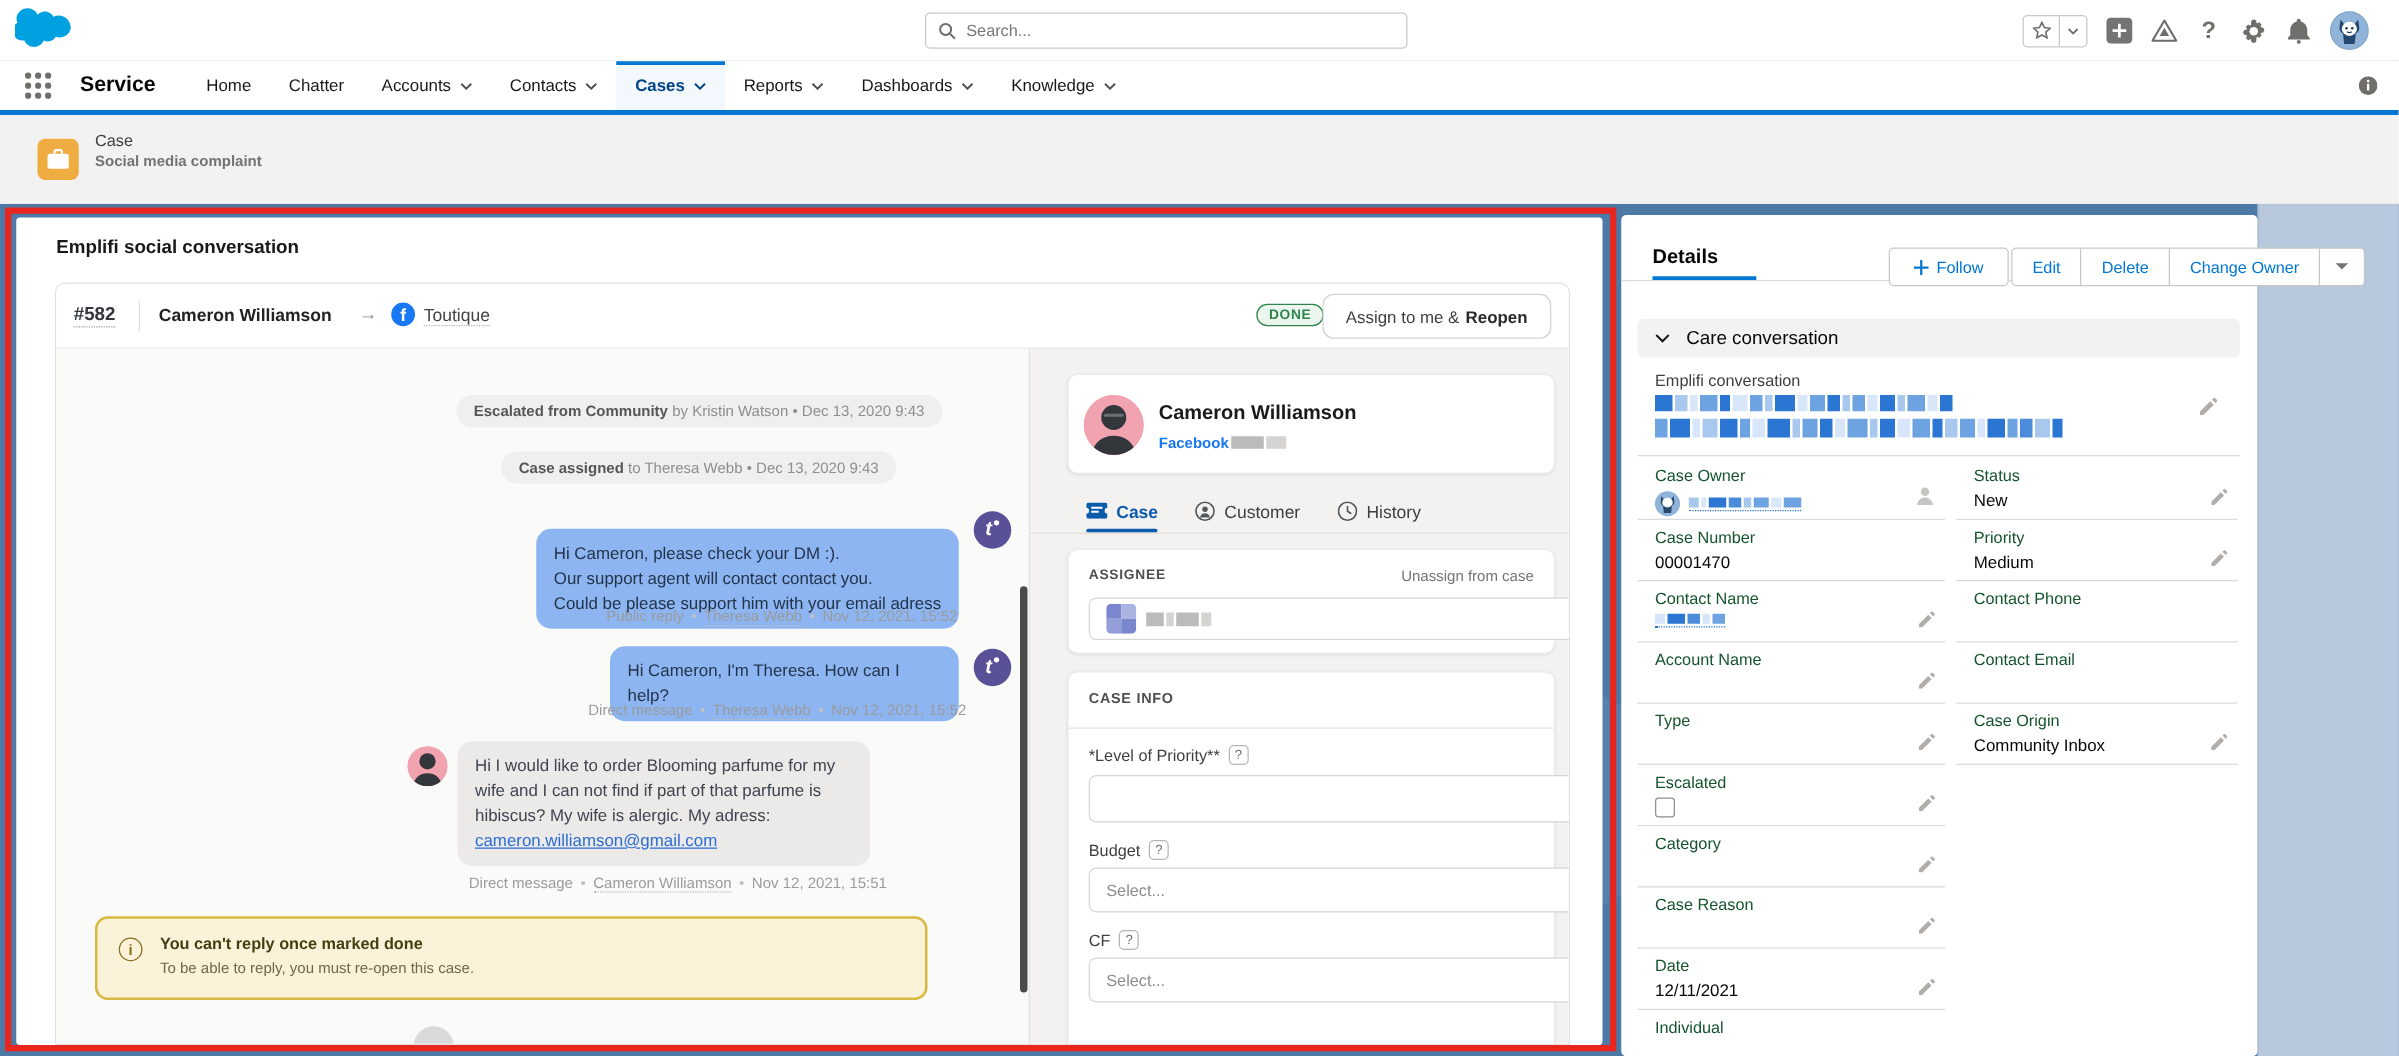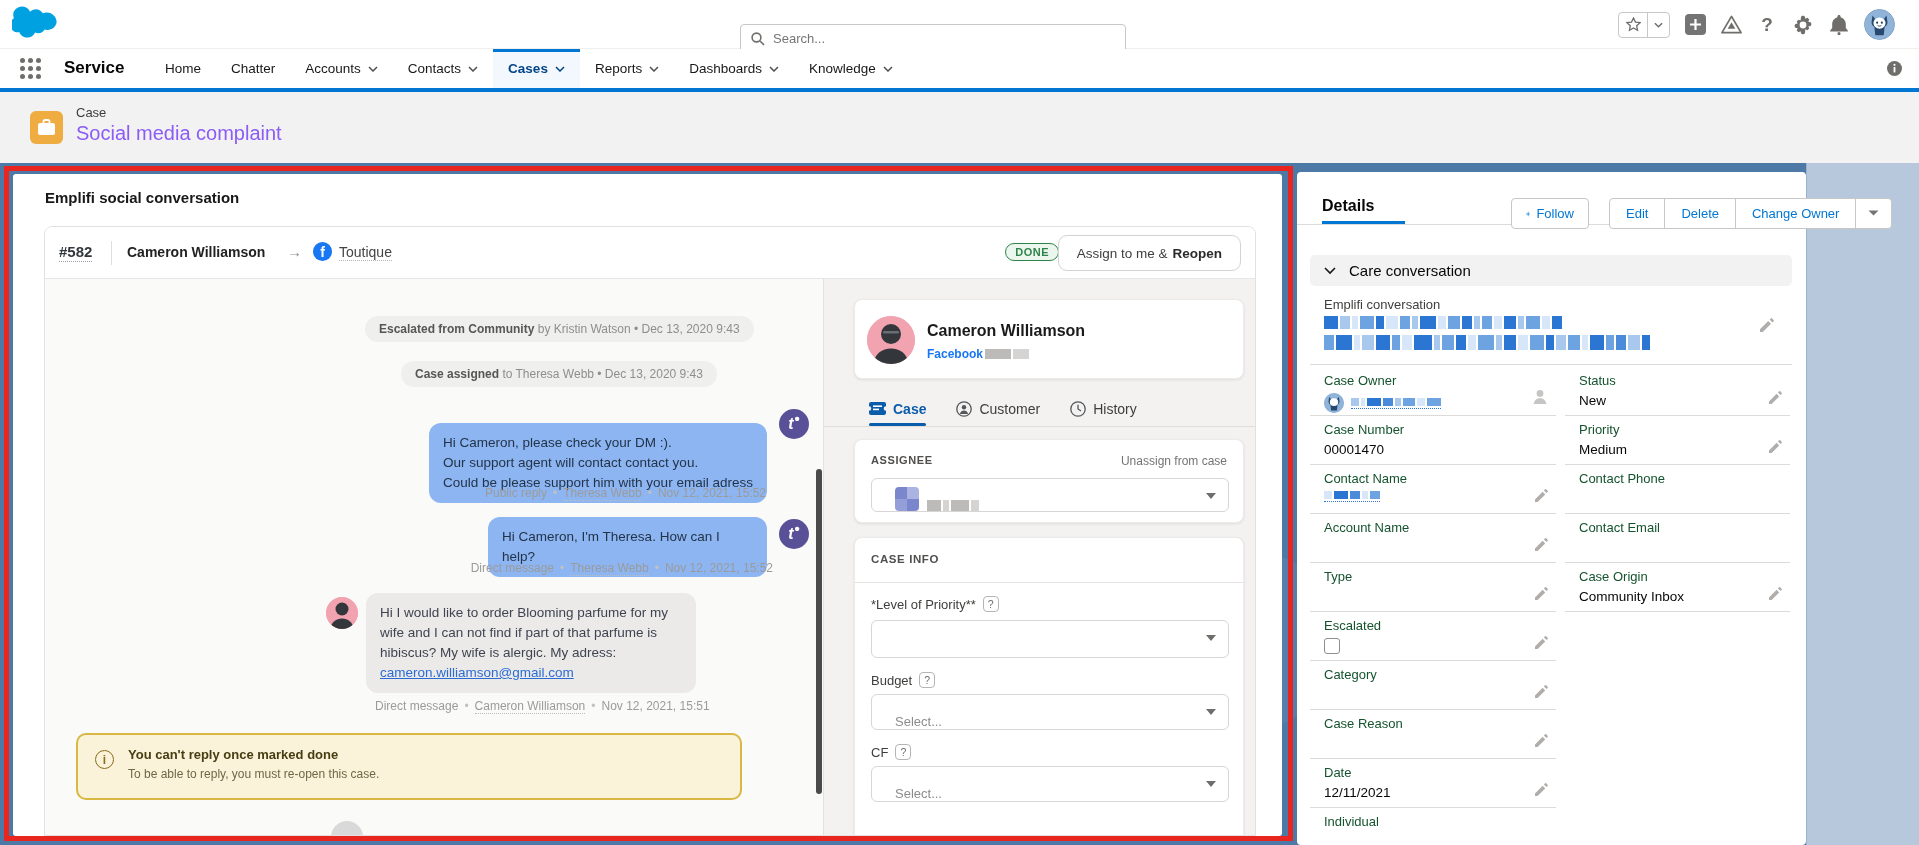--- a/index.html
+++ b/index.html
@@ -1,21 +1,21 @@
 <!DOCTYPE html>
 <html><head>
 <meta charset="utf-8">
 <style>
   *{margin:0;padding:0;box-sizing:border-box}
   html,body{width:1919px;height:845px;overflow:hidden;font-family:"Liberation Sans",sans-serif;background:#fff;position:relative}
 
   
   .topbar{position:absolute;left:0;top:0;width:1919px;height:49px;background:#fff;border-bottom:1px solid #f0efee;z-index:5}
   .sf-logo{position:absolute;left:12px;top:6px}
-  .searchbox{position:absolute;left:740px;top:24px;width:386px;height:29px;border:1px solid #c9c7c5;border-radius:4px;background:#fff;display:flex;align-items:center;gap:8px;padding:0 10px}
+  .searchbox{position:absolute;left:740px;top:10px;width:386px;height:29px;border:1px solid #c9c7c5;border-radius:4px;background:#fff;display:flex;align-items:center;gap:8px;padding:0 10px}
   .searchbox input{border:none;outline:none;flex:1;font-size:13px;color:#706e6b;font-family:inherit;background:transparent}
   .gactions{position:absolute;right:24px;top:9px;display:flex;align-items:center;gap:14px}
   .favsplit{display:flex;border:1px solid #c9c7c5;border-radius:4px;overflow:hidden;height:26px}
   .favsplit .cell{width:28px;display:flex;align-items:center;justify-content:center;color:#706e6b}
   .favsplit .cell+.cell{border-left:1px solid #c9c7c5;width:22px}
   .gicon{width:22px;height:22px;display:flex;align-items:center;justify-content:center;color:#706e6b}
   .avatar-astro{width:31px;height:31px;border-radius:50%;background:#9ab8d8;border:1px solid #7da2c6;overflow:hidden;display:flex;align-items:center;justify-content:center}
 
   
   .navbar{position:absolute;left:0;top:49px;width:1919px;height:39px;background:#fff;z-index:5}
@@ -27,23 +27,23 @@
   .navtab .chev{color:#514f4d}
   .navtab.active{background:#f3f8fe;color:#014486;font-weight:600}
   .navtab.active::before{content:"";position:absolute;left:0;right:0;top:0;height:3px;background:#0176d3}
   .navblue{position:absolute;left:0;top:88px;width:1919px;height:4px;background:#0176d3;z-index:5}
   .nav-info{position:absolute;right:17px;top:12px}
 
   
   .pageheader{position:absolute;left:0;top:92px;width:1919px;height:71px;background:#f3f2f2;z-index:4}
   .case-icon{position:absolute;left:30px;top:19px;width:33px;height:33px;border-radius:6px;background:#efac40;display:flex;align-items:center;justify-content:center}
   .ph-entity{position:absolute;left:76px;top:13px;font-size:13px;color:#3e3e3c}
-  .ph-title{position:absolute;left:76px;top:30px;font-size:20px;font-weight:400;color:#8b5cf6}
+  .ph-title{position:absolute;left:76px;top:30px;font-size:12px;font-weight:700;color:#737373}
   .btn{height:31px;border:1px solid #c9c7c5;background:#fff;border-radius:4px;color:#0176d3;font-size:13px;display:inline-flex;align-items:center;justify-content:center;padding:0 14px;cursor:pointer}
-  .follow-btn{position:absolute;left:1511px;top:106px;width:78px;gap:6px}
+  .follow-btn{position:absolute;left:1511px;top:106px;width:96px;gap:6px}
   .btngroup{position:absolute;left:1609px;top:106px;display:flex;height:31px;border:1px solid #c9c7c5;border-radius:4px;background:#fff;overflow:hidden}
   .btngroup .seg{display:flex;align-items:center;justify-content:center;padding:0 16px;font-size:13px;color:#0176d3;cursor:pointer}
   .btngroup .seg+.seg{border-left:1px solid #c9c7c5}
   .btngroup .seg.caret{padding:0 12px}
 
   
   .console{position:absolute;left:0;top:163px;width:1919px;height:682px;background:#4d79a6;background-image:radial-gradient(circle at 18% 30%, rgba(255,255,255,.06) 0 60px, transparent 61px),radial-gradient(circle at 65% 70%, rgba(255,255,255,.05) 0 90px, transparent 91px),radial-gradient(circle at 90% 20%, rgba(255,255,255,.05) 0 70px, transparent 71px)}
   .rstrip{position:absolute;left:1806px;top:0;width:113px;height:682px;background:#b7c8dd;border-left:1px solid #9db3cd}
   .redbox{position:absolute;left:4px;top:3px;width:1289px;height:675px;border:5px solid #e8251f;z-index:30;pointer-events:none}
 
@@ -95,21 +95,21 @@
   .cust-name{position:absolute;left:72px;top:22px;font-size:16px;font-weight:700;color:#1a1a1a}
   .cust-net{position:absolute;left:72px;top:47px;font-size:12px;font-weight:700;color:#1877f2;display:flex;align-items:center;gap:2px}
   .stabs{position:absolute;left:0;top:112px;width:100%;height:35px;display:flex;align-items:center;padding-left:45px;gap:30px}
   .stab{display:flex;align-items:center;gap:7px;font-size:14px;color:#3e3e3c;height:100%;position:relative;cursor:pointer}
   .stab.active{color:#0b5cab;font-weight:600}
   .stab.active::after{content:"";position:absolute;left:0;right:0;bottom:0;height:3px;background:#0b5cab;border-radius:2px}
   .sdiv{position:absolute;left:0;top:147px;width:100%;height:1px;background:#e0dedc}
   .asg-card{top:160px;height:84px}
   .asg-label{position:absolute;left:16px;top:14px;font-size:11px;font-weight:700;letter-spacing:.6px;color:#514f4d}
   .asg-unassign{position:absolute;right:16px;top:14px;font-size:12px;color:#747474;cursor:pointer}
-  .sel{position:absolute;left:16px;width:358px;height:34px;border:1px solid #d8d6d4;border-radius:6px;background:#fff;display:flex;align-items:flex-end;gap:8px;padding:0 30px 0 23px;cursor:pointer}
+  .sel{position:absolute;left:16px;width:422px;height:34px;border:1px solid #d8d6d4;border-radius:6px;background:#fff;display:flex;align-items:center;gap:8px;padding:0 30px 0 13px;cursor:pointer}
   .sel .ph{font-size:13px;color:#8c8c8c}
   .sel::after{content:"";position:absolute;right:12px;top:14px;border-left:5px solid transparent;border-right:5px solid transparent;border-top:6px solid #706e6b}
   .ci-card{top:258px;height:340px}
   .ci-head{position:absolute;left:16px;top:15px;font-size:11.5px;font-weight:700;letter-spacing:.6px;color:#514f4d}
   .ci-div{position:absolute;left:0;top:44px;width:100%;height:1px;background:#e6e4e2}
   .ci-lbl{position:absolute;left:16px;font-size:13px;color:#3e3e3c;display:flex;align-items:center;gap:7px}
   .help-q{width:16px;height:16px;border:1px solid #b7b5b3;border-radius:4px;color:#706e6b;font-size:10.5px;display:inline-flex;align-items:center;justify-content:center;cursor:pointer}
 
   
   .mz{display:flex;gap:2px;align-items:stretch}

